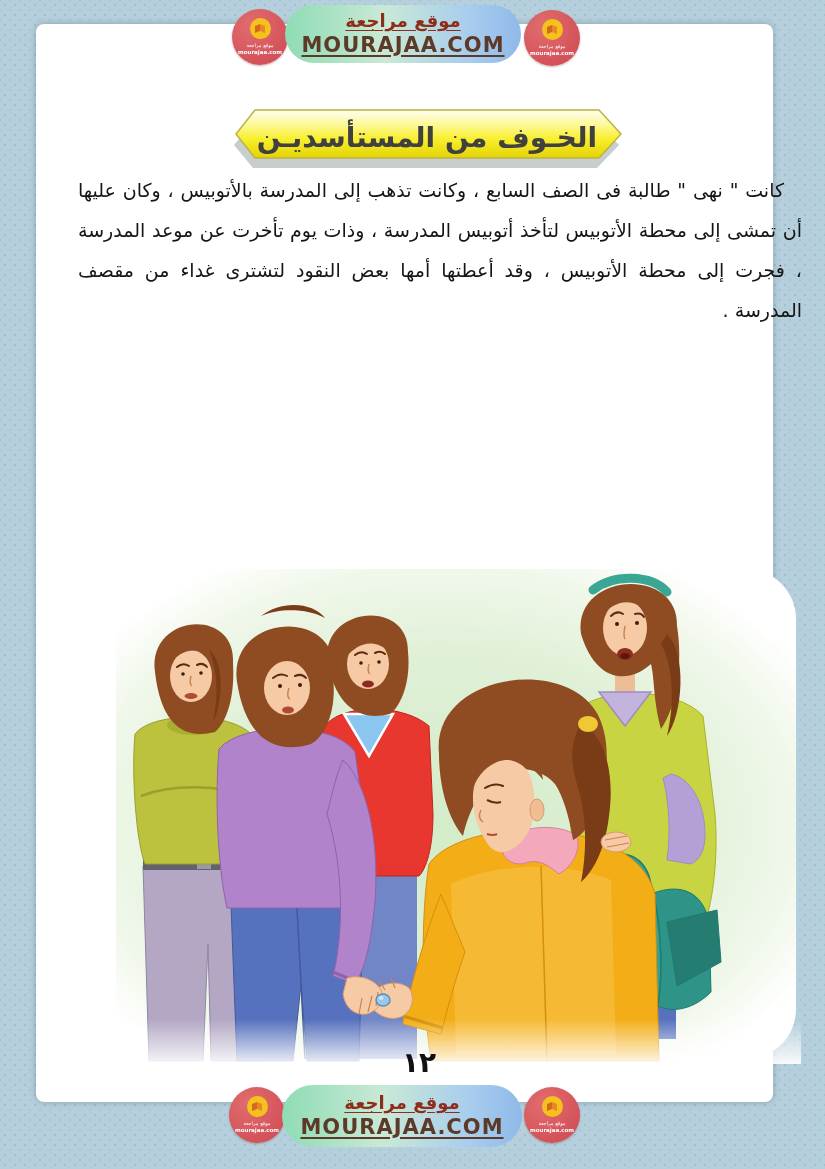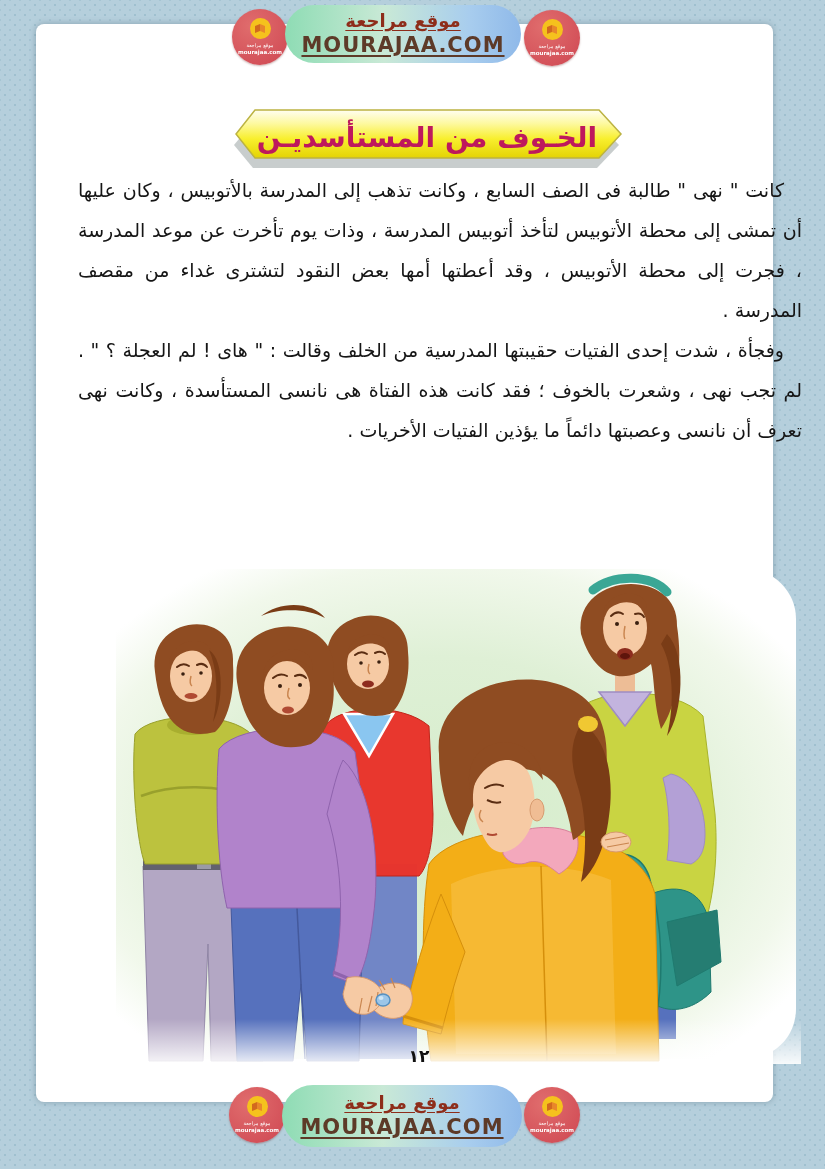--- a/index.html
+++ b/index.html
@@ -34,35 +34,35 @@
   }
   .badge-icon{width:21px;height:21px;border-radius:50%;background:#f5c21d;display:flex;align-items:center;justify-content:center;margin-bottom:3px;}
   .badge-ar{font-size:5px;color:#ffffff;line-height:1.3;}
   .badge-en{font-size:5.5px;font-weight:bold;color:#ffffff;line-height:1.3;}
   
   .banner{position:absolute;left:195px;top:82px;width:392px;height:64px;}
   .banner svg{position:absolute;left:0;top:0;}
   .banner .t{
     position:absolute;left:0;top:8px;width:100%;height:46px;
     display:flex;align-items:center;justify-content:center;
-    font-weight:bold;font-size:28px;color:#be185d;direction:rtl;
+    font-weight:bold;font-size:28px;color:#404040;direction:rtl;
   }
   
   .story{
     position:absolute;left:42px;top:146px;width:724px;
     direction:rtl;font-size:19px;line-height:40px;color:#151515;
   }
   .story p{margin:0;text-align:justify;}
   .story p.indent{text-indent:18px;}
   .story p.center{text-align:center;}
   
   .illus{position:absolute;left:75px;top:540px;width:690px;height:500px;}
   .pagenum{
     position:absolute;left:348px;top:1022px;width:70px;text-align:center;
-    font-weight:bold;font-size:17px;color:#111;z-index:5;
+    font-weight:bold;font-size:28px;color:#111;z-index:5;
   }
   .thin{stroke:#5a2d12;stroke-width:2;fill:none;stroke-linecap:round;}
 </style>
 </head>
 <body>
 
 <div class="page">
 
   <div class="banner">
     <svg width="392" height="64" viewBox="0 0 392 64">
@@ -75,21 +75,20 @@
         </linearGradient>
       </defs>
       <polygon points="24,10 368,10 390,33 368,56 24,56 5,33" fill="#9aa4a4" opacity="0.55" transform="translate(-2,6)"></polygon>
       <polygon points="24,4 368,4 390,28 368,52 24,52 5,28" fill="url(#ygrad)" stroke="#bcb342" stroke-width="1.5"></polygon>
     </svg>
     <div class="t">الخـوف من المستأسديـن</div>
   </div>
 
   <div class="story">
     <p class="indent">كانت " نهى " طالبة فى الصف السابع ، وكانت تذهب إلى المدرسة بالأتوبيس ، وكان عليها أن تمشى إلى محطة الأتوبيس لتأخذ أتوبيس المدرسة ، وذات يوم تأخرت عن موعد المدرسة ، فجرت إلى محطة الأتوبيس ، وقد أعطتها أمها بعض النقود لتشترى غداء من مقصف المدرسة .</p>
-    <p class="indent">وفجأة ، شدت إحدى الفتيات حقيبتها المدرسية من الخلف وقالت : " هاى ! لم العجلة ؟ " . لم تجب نهى ، وشعرت بالخوف ؛ فقد كانت هذه الفتاة هى نانسى المستأسدة ، وكانت نهى تعرف أن نانسى وعصبتها دائماً ما يؤذين الفتيات الأخريات .</p>
   </div>
 
   <svg class="illus" viewBox="0 0 690 500">
     <defs>
       <radialGradient id="wash" cx="0.48" cy="0.52" r="0.62">
         <stop offset="0" stop-color="#d4ecca"></stop>
         <stop offset="0.55" stop-color="#dff0d6"></stop>
         <stop offset="0.85" stop-color="#f1f8eb"></stop>
         <stop offset="1" stop-color="#ffffff"></stop>
       </radialGradient>

